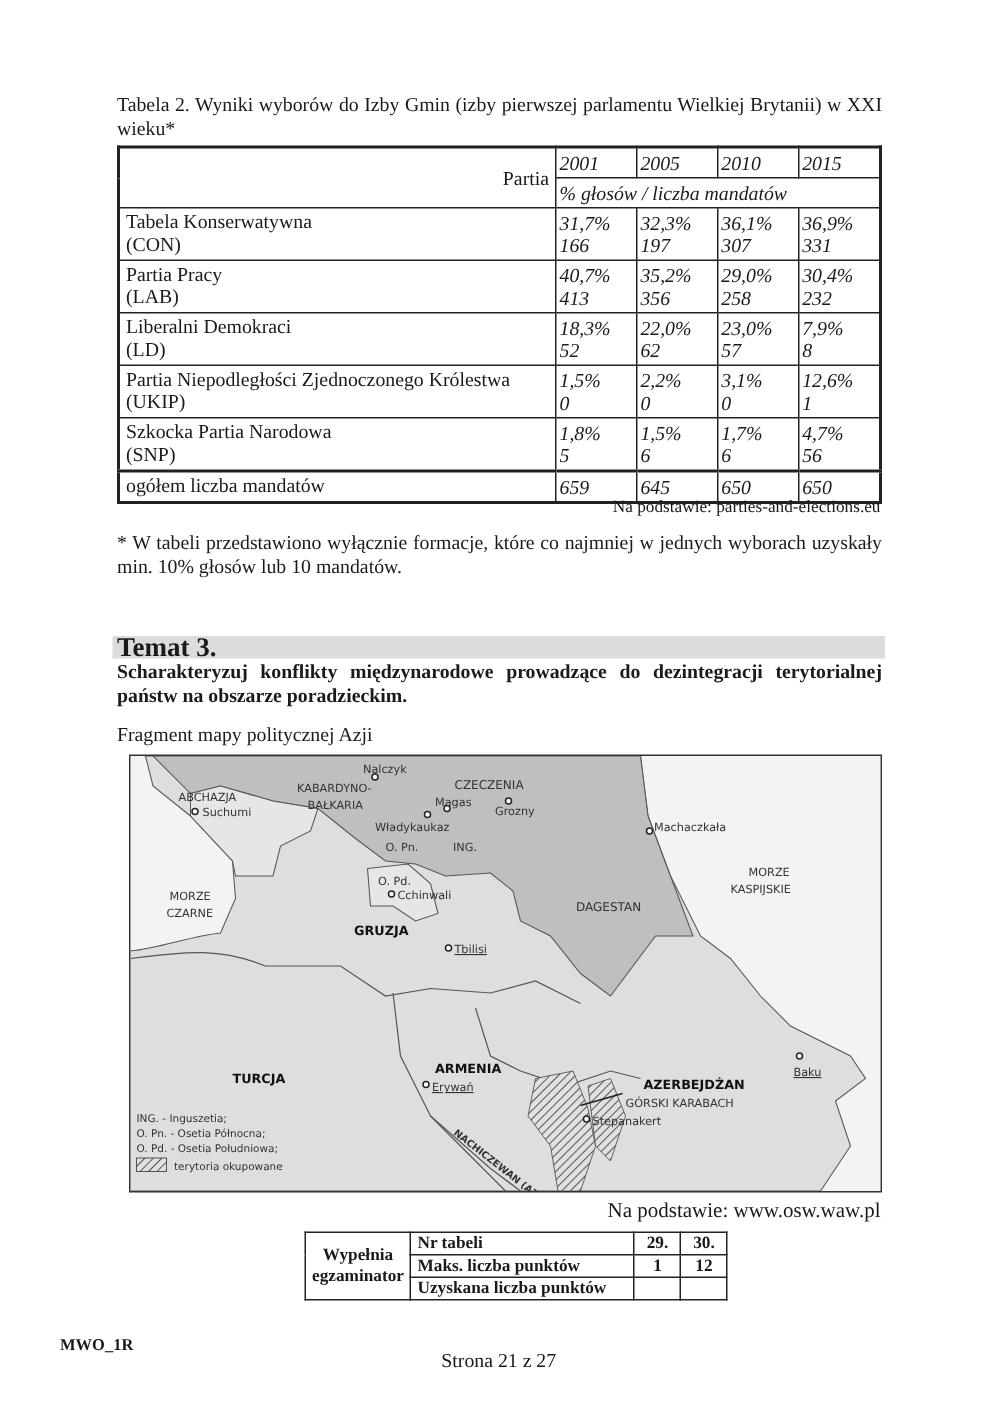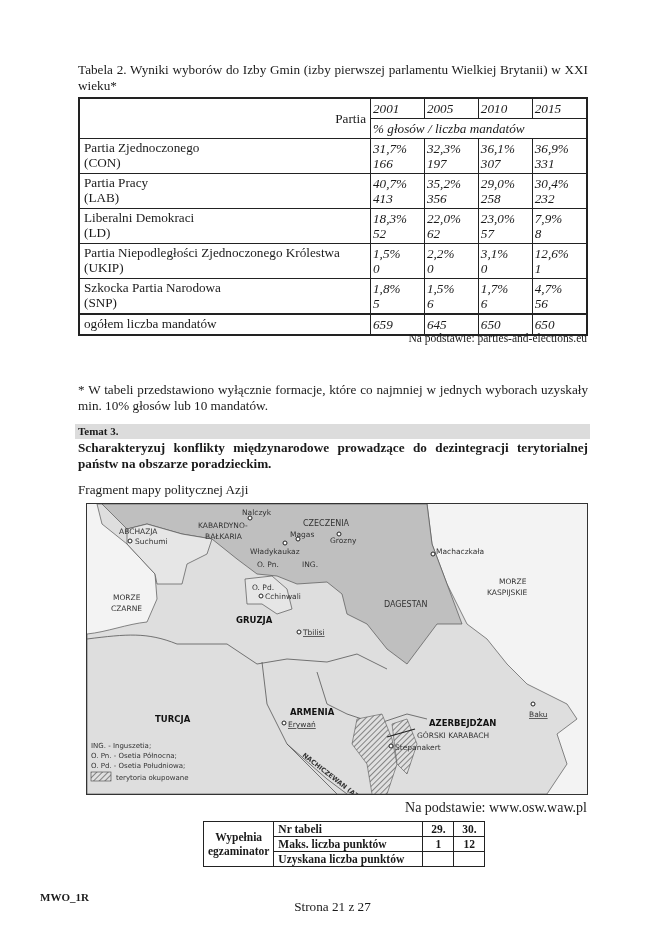--- a/index.html
+++ b/index.html
@@ -6,23 +6,23 @@
   body { width:665px; height:941px; position:relative; font-family:"Liberation Serif", serif; color:#1a1a1a; overflow:hidden; }
   .abs { position:absolute; }
   .caption { left:78px; top:62px; width:510px; font-size:13.2px; line-height:16px; text-align:justify; }
   table.res { position:absolute; left:78px; top:97px; width:510px; border-collapse:collapse; font-size:13.2px; line-height:15px; }
   table.res td { border:1px solid #222; padding:1px 4px; vertical-align:top; }
   table.res td.num { text-align:left; padding:2px 2px;font-style:italic; }
   table.res td.hdr { text-align:right; vertical-align:middle; }
   table.res tr.lastrow td { border-top:2px solid #222;margin-top:12px; }
   table.res { border:2px solid #222; }
   .src1 { right:78px; top:332px; font-size:11.5px; }
-  .note { left:78px; top:354px; width:510px; font-size:13.2px; line-height:16px; text-align:justify;margin-top:28px; }
+  .note { left:78px; top:354px; width:510px; font-size:13.2px; line-height:16px; text-align:justify; }
   .temat-bar { left:75px; top:424px; width:515px; height:15px; background:#dcdcdc; }
-  .temat-label { left:78px; top:424px; font-weight:bold; font-size:11px; line-height:15px; }
+  .temat-label { left:78px; top:424px; font-weight:bold; font-size:18px; line-height:15px; }
   .task { left:78px; top:440px; width:510px; font-weight:bold; font-size:13.2px; line-height:16px; text-align:justify; }
   .maptitle { left:78px; top:482px; font-size:13.2px; }
   .map { left:86px; top:503px; width:500px; height:290px; border:1.5px solid #333; background:#f4f4f4; overflow:hidden; }
   .src2 { right:78px; top:800px; font-size:14px; }
   table.exam { position:absolute; left:203px; top:821px; border-collapse:collapse; font-size:11.5px; font-weight:bold; font-family:Liberation Serif, serif; }
   table.exam td { border:1px solid #222; padding:0 4px; height:14px; }
   table.exam td.lbl { text-align:center; vertical-align:middle; line-height:14px; width:54px; }
   table.exam td.c { text-align:center; width:22px; }
   table.exam { border:1.5px solid #222; }
   .code { left:40px; top:891px; font-size:11px; font-weight:bold; }
@@ -40,21 +40,21 @@
     <td class="hdr" rowspan="2" style="width:282px">Partia</td>
     <td class="num">2001</td>
     <td class="num">2005</td>
     <td class="num">2010</td>
     <td class="num">2015</td>
   </tr>
   <tr>
     <td class="num" colspan="4">% głosów / liczba mandatów</td>
   </tr>
   <tr>
-    <td><span>Partia Zjednoczonego</span><br><span>(CON)</span></td>
+    <td><span>Tabela Konserwatywna</span><br><span>(CON)</span></td>
     <td class="num"><span>31,7%</span><br><span>166</span></td>
     <td class="num"><span>32,3%</span><br><span>197</span></td>
     <td class="num"><span>36,1%</span><br><span>307</span></td>
     <td class="num"><span>36,9%</span><br><span>331</span></td>
   </tr>
   <tr>
     <td><span>Partia Pracy</span><br><span>(LAB)</span></td>
     <td class="num"><span>40,7%</span><br><span>413</span></td>
     <td class="num"><span>35,2%</span><br><span>356</span></td>
     <td class="num"><span>29,0%</span><br><span>258</span></td>

